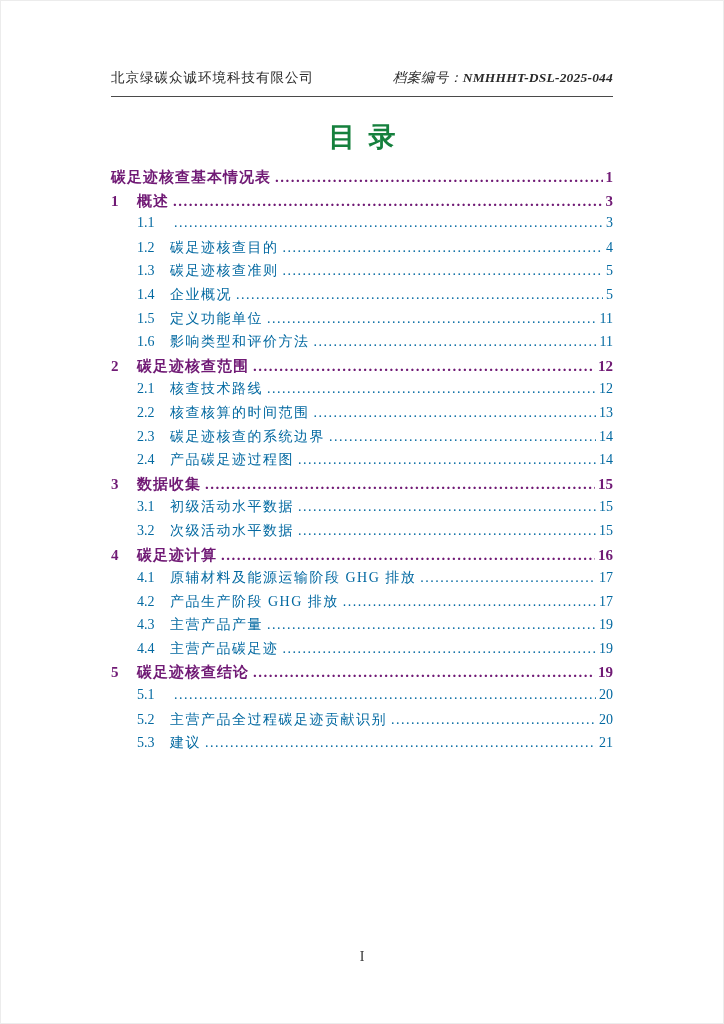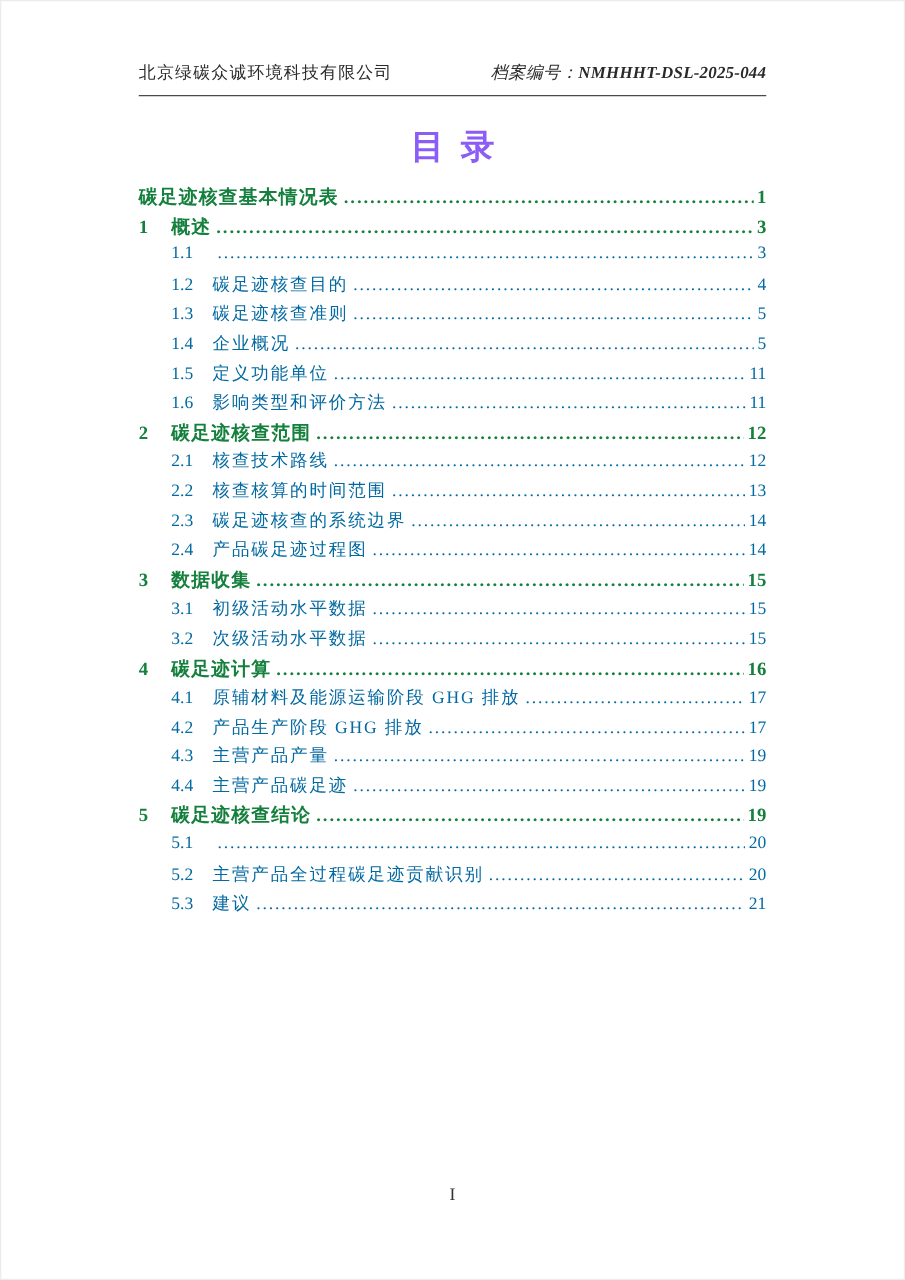--- a/index.html
+++ b/index.html
@@ -6,21 +6,21 @@
   html,body { width:724px; height:1024px; }
   body {
     font-family: "Liberation Serif", "DejaVu Serif", serif;
     background:#ffffff;
     color:#1f1f1f;
     position:relative;
     border:1px solid #ececec;
   }
   .page {
     position:absolute; inset:0;
-    padding:48px 110px 0 110px;
+    padding:68px 110px 0 110px;
     border-radius:11px;
   }
   
   .header {
     display:flex; justify-content:space-between; align-items:flex-end;
     font-size:13.5px;
     letter-spacing:1px;
     padding-bottom:9px;
     border-bottom:1.5px solid #4a4a4a;
     color:#2a2a2a;
@@ -29,38 +29,38 @@
   .file-num { font-weight:bold; letter-spacing:0.2px; }
   
   .title {
     text-align:center;
     font-size:27px;
     font-weight:bold;
     letter-spacing:13px;
     padding-left:13px;
     margin-top:22px;
     margin-bottom:13px;
-    color:#8b5cf6;
+    color:#15803d;
   }
   
   .toc { width:100%; }
   .toc-row {
     display:flex;
     align-items:baseline;
     height:23.6px;
     font-size:14px;
     letter-spacing:1.5px;
     color:#0369a1;
     cursor:default;
   }
   .toc-row.lvl0, .toc-row.lvl1 {
     font-weight:bold;
     font-size:15px;
     letter-spacing:1px;
-    color:#15803d;
+    color:#701a75;
   }
   .toc-num { flex:none; letter-spacing:0; }
   .lvl1 .toc-num { width:26px; }
   .lvl2 { padding-left:26px; }
   .lvl2 .toc-num { width:33px; }
   .toc-text { flex:none; white-space:nowrap; }
   .toc-leader {
     flex:1 1 auto;
     overflow:hidden;
     white-space:nowrap;

